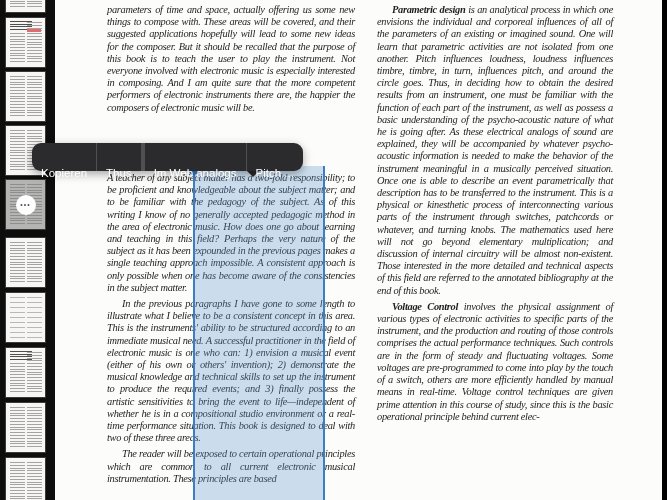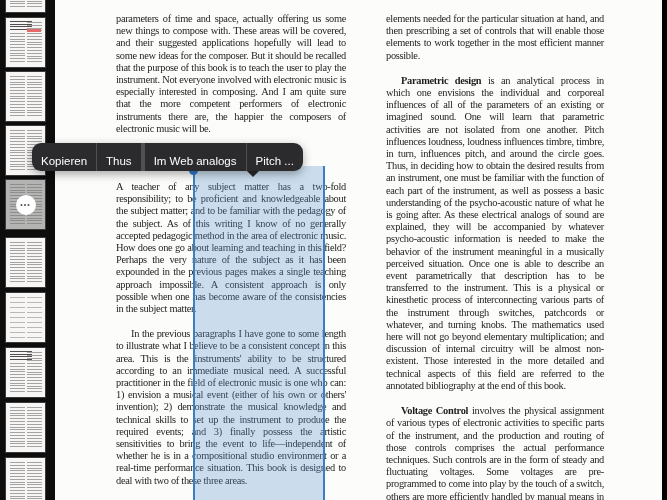--- a/index.html
+++ b/index.html
@@ -24,38 +24,38 @@
         width:20px;height:20px;border-radius:50%;background:#fff;color:#555;
         font:7px/20px "Liberation Sans",sans-serif;text-align:center;letter-spacing:1px;}
 
   
   .page{position:absolute;left:55px;top:0;width:607px;height:500px;background:#fcfcfa;z-index:1;}
   .col{position:absolute;top:0;height:500px;overflow:hidden;
        font:10.4px/12.2px "Liberation Serif",serif;letter-spacing:-0.3px;
        text-align:justify;color:#1e1e1e;hyphens:auto;-webkit-hyphens:auto;}
   .col-left{left:48px;width:256px;}
   .col-right{left:318px;width:244px;}
-  .col p{margin:13px;padding:0;}
+  .col p{margin:4px;padding:0;font-style:italic;}
   .p1box{height:168px;overflow:hidden;}
   .indent{text-indent:15px;}
   b.lead{font-weight:bold;}
 
   
   .selection{position:absolute;left:138px;top:166px;width:132px;height:334px;
        background:rgba(90,150,210,.30);
        border-left:2px solid #3a7fc4;border-right:2px solid #3a7fc4;
        box-sizing:border-box;z-index:3;}
   .sel-handle{position:absolute;left:134px;top:166px;width:9px;height:9px;border-radius:50%;
        background:#2e7bd0;z-index:4;}
 
   
   .menu{position:absolute;left:32px;top:143px;height:28px;z-index:6;
        display:flex;align-items:stretch;background:#2b2b2d;border-radius:9px;
        box-shadow:0 3px 10px rgba(0,0,0,.35);}
-  .menu-item{color:#fff;font-size:11.5px;line-height:28px;padding:4px 9px;white-space:nowrap;cursor:default;}
+  .menu-item{color:#fff;font-size:11.5px;line-height:28px;padding:16px 9px;white-space:nowrap;cursor:default;}
   .menu-sep{width:1px;background:#505052;margin:0;}
   .menu-caret{position:absolute;left:245px;top:169px;width:0;height:0;z-index:5;
        border-left:8px solid transparent;border-right:8px solid transparent;
        border-top:8px solid #2b2b2d;}
 
   
   .page-gap{position:absolute;right:0;top:0;width:5px;height:500px;background:#000;z-index:2;}
 </style>
 </head>
 <body>
@@ -113,21 +113,20 @@
   <div class="col col-left">
     <div class="p1box">
       <p>parameters of time and space, actually offering us some new things to compose with. These areas will be covered, and their suggested applications hopefully will lead to some new ideas for the composer. But it should be recalled that the purpose of this book is to teach the user to play the instrument. Not everyone involved with electronic music is especially interested in composing. And I am quite sure that the more competent performers of electronic instruments there are, the happier the composers of electronic music will be.</p>
     </div>
     <p>A teacher of any subject matter has a two-fold responsibility; to be proficient and knowledgeable about the subject matter; and to be familiar with the pedagogy of the subject. As of this writing I know of no generally accepted pedagogic method in the area of electronic music. How does one go about learning and teaching in this field? Perhaps the very nature of the subject as it has been expounded in the previous pages makes a single teaching approach impossible. A consistent approach is only possible when one has become aware of the consistencies in the subject matter.</p>
     <p class="indent">In the previous paragraphs I have gone to some length to illustrate what I believe to be a consistent concept in this area. This is the instruments' ability to be structured according to an immediate musical need. A successful practitioner in the field of electronic music is one who can: 1) envision a musical event (either of his own or others' invention); 2) demonstrate the musical knowledge and technical skills to set up the instrument to produce the required events; and 3) finally possess the artistic sensitivities to bring the event to life—independent of whether he is in a compositional studio environment or a real-time performance situation. This book is designed to deal with two of these three areas.</p>
     <p class="indent">The reader will be exposed to certain operational principles which are common to all current electronic musical instrumentation. These principles are based</p>
   </div>
 
   <div class="col col-right">
-    <p>elements needed for the particular situation at hand, and then prescribing a set of controls that will enable those elements to work together in the most efficient manner possible.</p>
     <p class="indent"><b class="lead">Parametric design</b><span> is an analytical process in which one envisions the individual and corporeal influences of all of the parameters of an existing or imagined sound. One will learn that parametric activities are not isolated from one another. Pitch influences loudness, loudness influences timbre, timbre, in turn, influences pitch, and around the circle goes. Thus, in deciding how to obtain the desired results from an instrument, one must be familiar with the function of each part of the instrument, as well as possess a basic understanding of the psycho-acoustic nature of what he is going after. As these electrical analogs of sound are explained, they will be accompanied by whatever psycho-acoustic information is needed to make the behavior of the instrument meaningful in a musically perceived situation. Once one is able to describe an event parametrically that description has to be transferred to the instrument. This is a physical or kinesthetic process of interconnecting various parts of the instrument through switches, patchcords or whatever, and turning knobs. The mathematics used here will not go beyond elementary multiplication; and discussion of internal circuitry will be almost non-existent. Those interested in the more detailed and technical aspects of this field are referred to the annotated bibliography at the end of this book.</span></p>
     <p class="indent"><b class="lead">Voltage Control</b><span> involves the physical assignment of various types of electronic activities to specific parts of the instrument, and the production and routing of those controls comprises the actual performance techniques. Such controls are in the form of steady and fluctuating voltages. Some voltages are pre-programmed to come into play by the touch of a switch, others are more efficiently handled by manual means in real-time. Voltage control techniques are given prime attention in this course of study, since this is the basic operational principle behind current elec-</span></p>
   </div>
 
   <div class="selection"></div>
   <div class="sel-handle"></div>
 </div>
 
 <div class="page-gap"></div>
 

